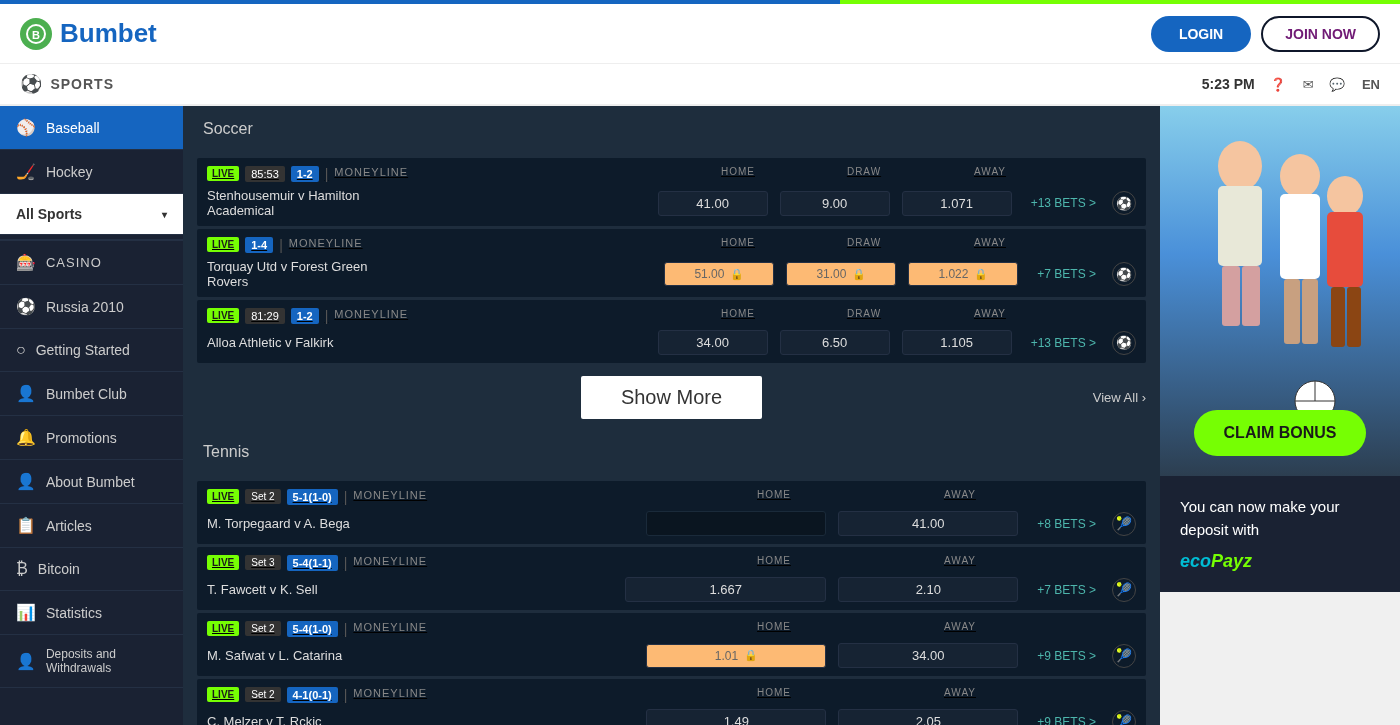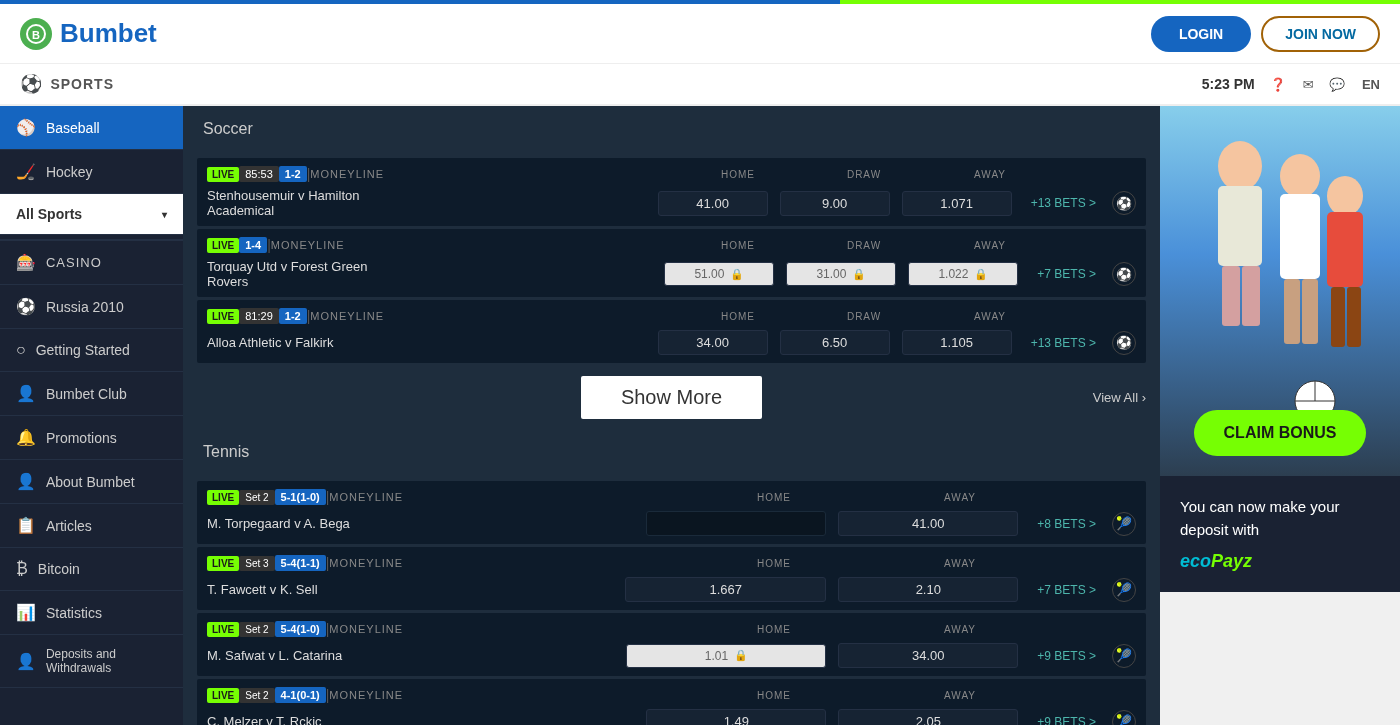--- a/index.html
+++ b/index.html
@@ -53,22 +53,22 @@
       color: white;
       border: none;
       padding: 10px 28px;
       border-radius: 20px;
       font-size: 14px;
       font-weight: bold;
       cursor: pointer;
     }
     .btn-join {
       background: white;
-      color: #0369a1;
-      border: 2px solid #a16207;
+      color: #701a75;
+      border: 2px solid #0f172a;
       padding: 8px 22px;
       border-radius: 20px;
       font-size: 14px;
       font-weight: bold;
       cursor: pointer;
     }
 
     
     .sports-bar {
       background: #fff;
@@ -213,21 +213,21 @@
       border-radius: 3px;
       text-align: center;
       padding: 4px 8px;
       color: #ddd;
       font-size: 13px;
       margin: 0 3px;
     }
 
     .odds-box.locked {
       color: #555;
-      background: #e5e5e5;
+      background: #fdba74;
       display: flex;
       align-items: center;
       justify-content: center;
       gap: 6px;
     }
 
     .odds-box.empty {
       background: #0a1520;
       border-color: #1a2a3a;
     }
@@ -348,22 +348,24 @@
 
     .match-block {
       background: #0d1b2a;
       margin-bottom: 3px;
       border-radius: 2px;
       padding: 8px 10px;
     }
 
     .match-block-header {
       display: flex;
-      align-items: center;
+      align-items: flex-start;
+      gap: 6px;
       margin-bottom: 6px;
+      text-decoration: underline;
     }
 
     .match-block-body {
       display: flex;
       align-items: center;
     }
 
     .match-title {
       color: #ddd;
       font-size: 13px;
@@ -640,21 +642,21 @@
             <div style="width:180px;text-align:center;color:#888;font-size:10px;letter-spacing:1px;">HOME</div>
             <div style="width:180px;text-align:center;color:#888;font-size:10px;letter-spacing:1px;">AWAY</div>
             <div style="width:80px;"></div>
           </div>
         </div>
         <div class="match-block-body">
           <div class="match-title">
             <span>M. Safwat v L. Catarina</span>
           </div>
           <div style="flex:1;display:flex;align-items:center;justify-content:flex-end;gap:6px;">
-            <div class="odds-box locked" style="width:200px;">
+            <div class="odds-box locked" style="width:180px;">
                 <span style="color:#666;font-size:12px;">1.01</span> 
                 <span class="lock-icon">🔒</span>
               </div>
             <div class="odds-box" style="width:180px;">34.00</div>
             <span class="more-bets">+9 BETS &gt;</span>
             <div class="sport-icon-small">🎾</div>
           </div>
         </div>
       </div>
 

